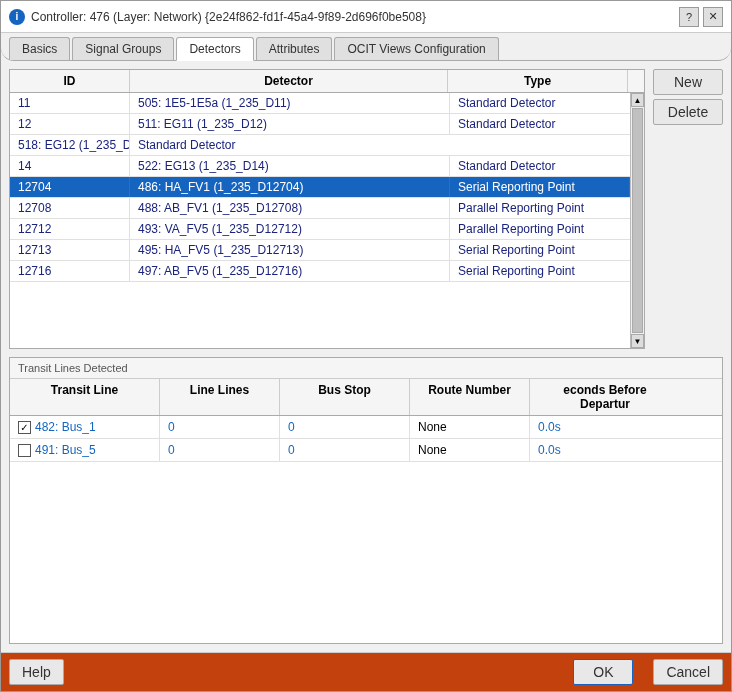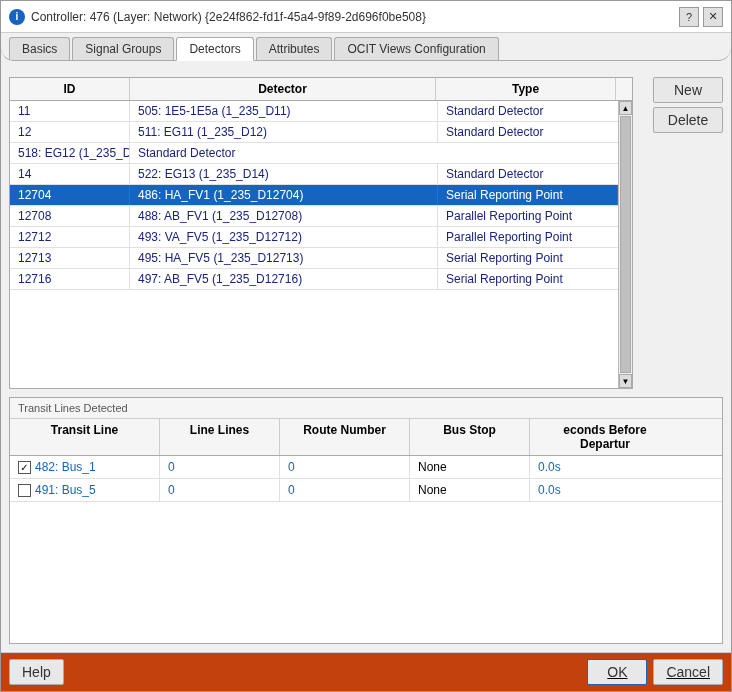--- a/index.html
+++ b/index.html
@@ -93,23 +93,22 @@
     .content-area {
       flex: 1;
       display: flex;
       flex-direction: column;
       padding: 8px;
       gap: 8px;
       overflow: hidden;
     }
     .main-panel {
       display: flex;
-      gap: 20px;
-      height: 312px;
-      margin-top: 8px;
+      gap: 8px;
+      height: 280px;
     }
     .table-section {
       flex: 1;
       border: 1px solid #aaa;
       background: #fff;
       overflow: hidden;
       display: flex;
       flex-direction: column;
     }
     .table-header {
@@ -245,22 +244,21 @@
     .footer {
       display: flex;
       justify-content: space-between;
       align-items: center;
       padding: 6px 8px;
       border-top: 1px solid #ccc;
       background: #c2410c;
     }
     .footer-right {
       display: flex;
-      gap: 6px;
-      text-decoration: underline;
+      gap: 20px;
     }
     .scrollbar-track {
       width: 14px;
       background: #f0f0f0;
       border-left: 1px solid #bbb;
       display: flex;
       flex-direction: column;
     }
     .scroll-arrow {
       width: 100%;
@@ -381,22 +379,22 @@
         <button class="btn">Delete</button>
       </div>
     </div>
 
     <div class="transit-section">
       <div class="transit-title">Transit Lines Detected</div>
       <div class="transit-table">
         <div class="transit-header">
           <div class="transit-header-cell">Transit Line</div>
           <div class="transit-header-cell">Line Lines</div>
+          <div class="transit-header-cell">Bus Stop</div>
           <div class="transit-header-cell">Route Number</div>
-          <div class="transit-header-cell">Bus Stop</div>
           <div class="transit-header-cell">econds Before Departur</div>
         </div>
 
         <div class="transit-row">
           <div class="transit-cell">
             <div class="checkbox-box">✓</div>
             <span class="transit-link">482: Bus_1</span>
           </div>
           <div class="transit-cell">
             <span class="transit-link">0</span>

